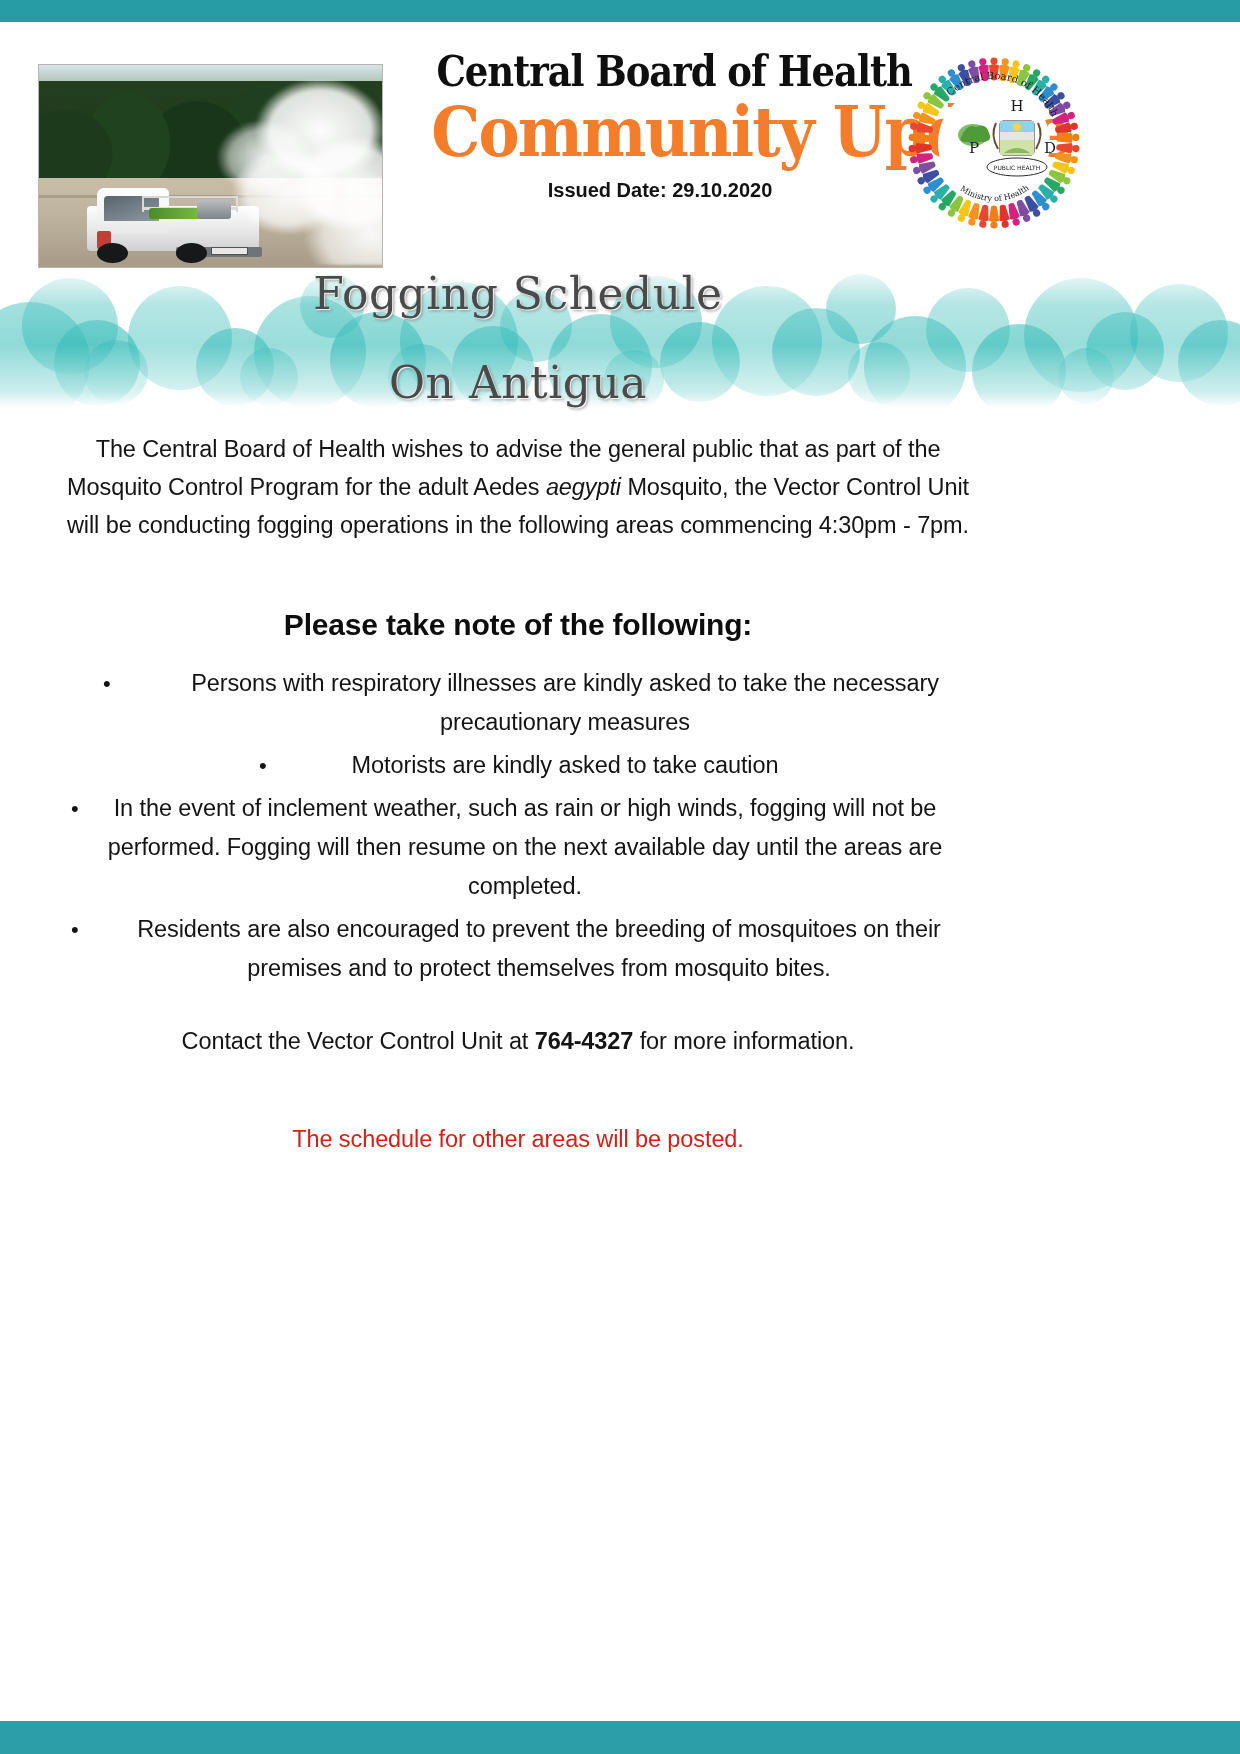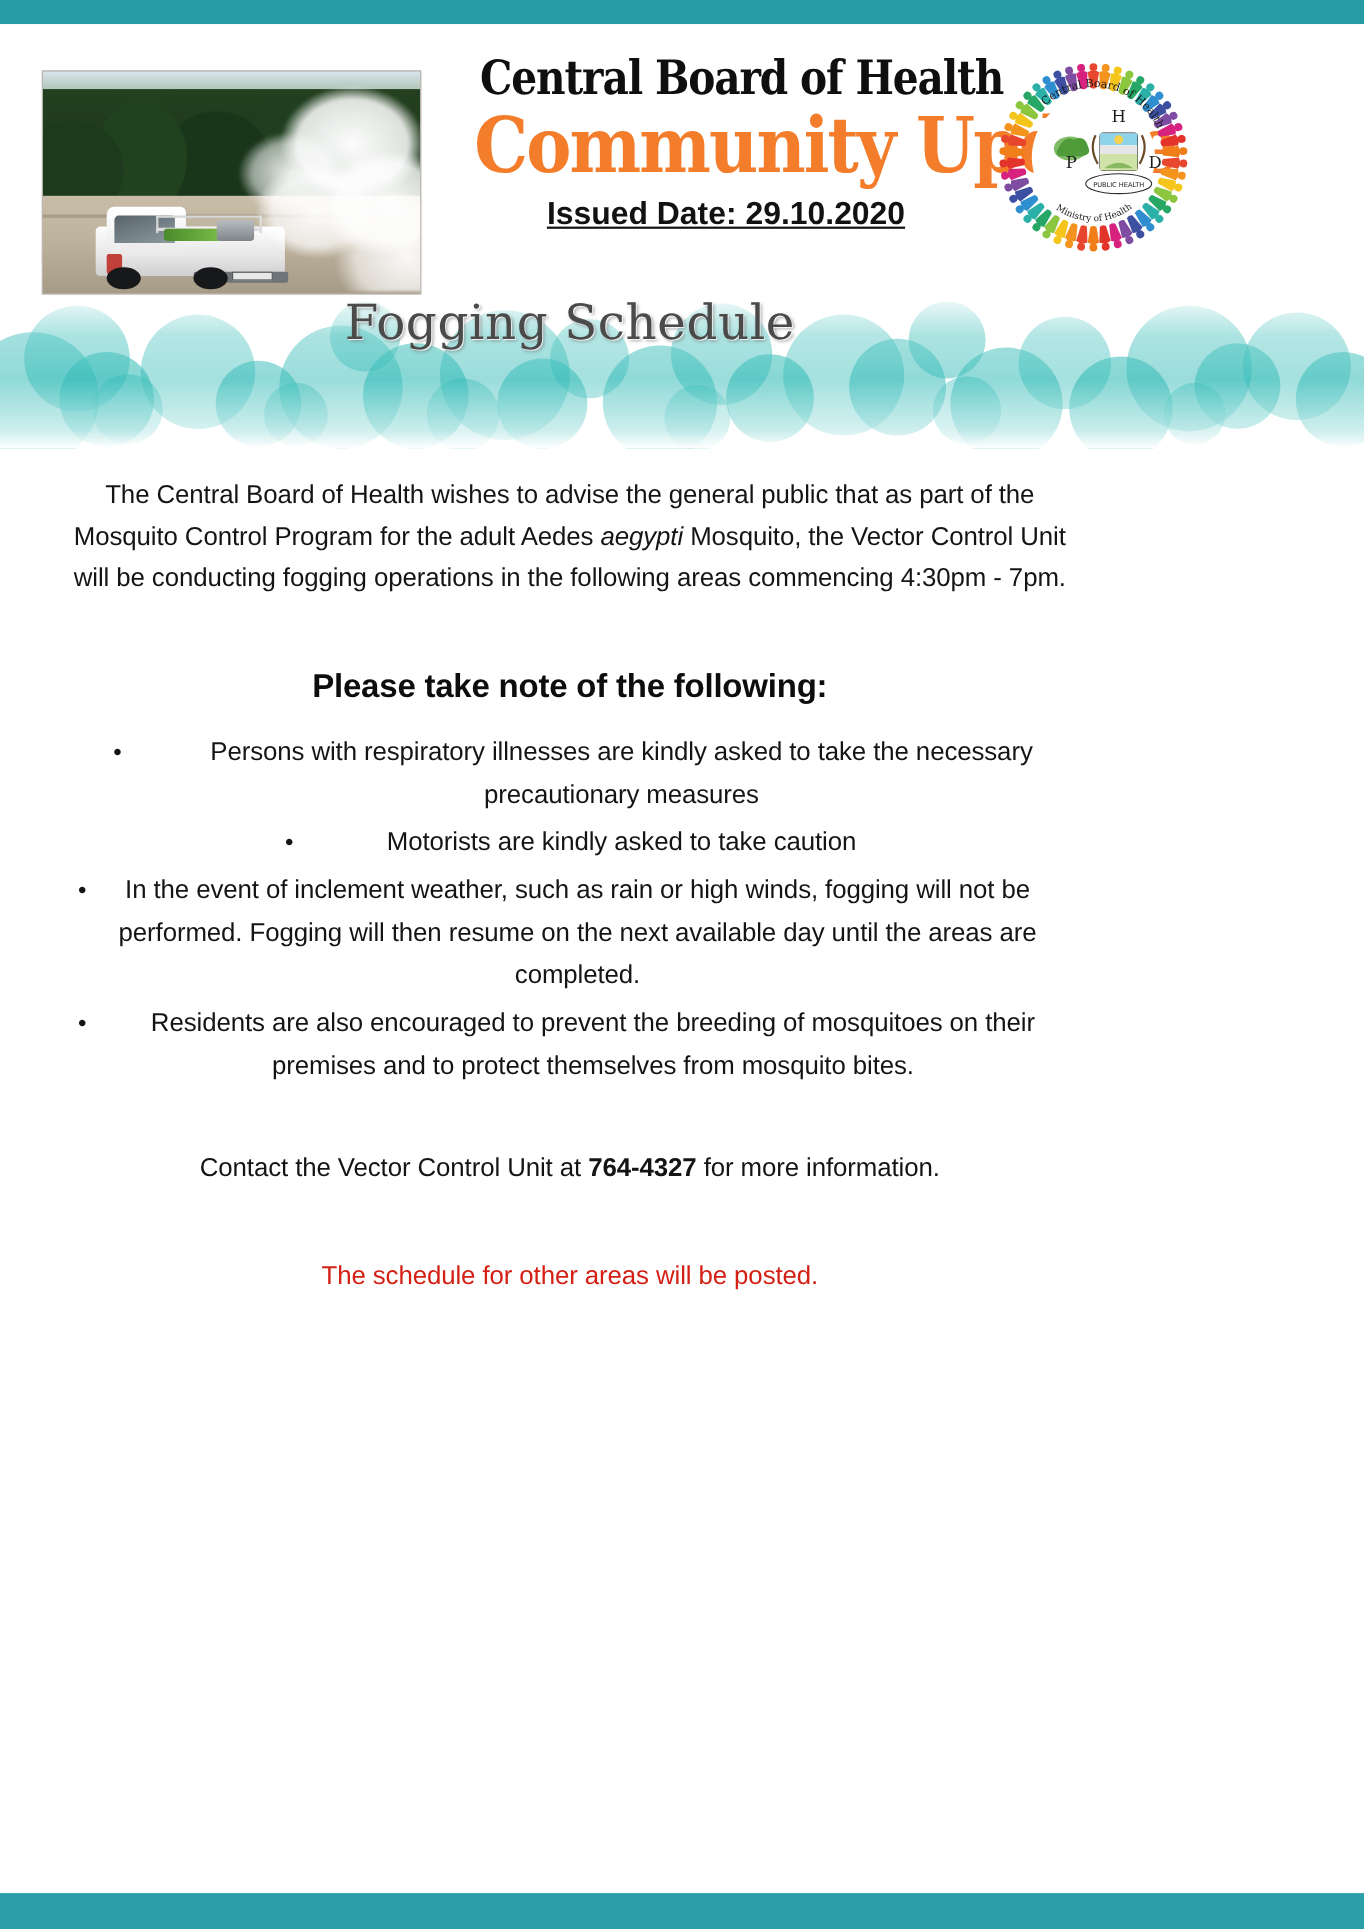--- a/index.html
+++ b/index.html
@@ -172,25 +172,24 @@
     color: #F47D2B;
     line-height: 1.05;
     margin-top: 2px;
     transform: scaleX(.88);
     transform-origin: center;
     white-space: nowrap;
   }
   .t-issued {
     font-family: "Liberation Sans", sans-serif;
     font-weight: bold;
-    font-size: 29px;
+    font-size: 20px;
     color: #121212;
     margin-top: 10px;
     white-space: nowrap;
-    text-decoration: underline;
   }
 
   
   .logo {
     position: absolute; left: 900px; top: 27px;
     width: 188px; height: 188px;
   }
   .logo svg { display: block; }
 
   
@@ -292,21 +291,21 @@
   ul.notes li.i1 .txt { display: block; padding: 0 10px 0 104px; }
   ul.notes li.i2 .txt { display: block; padding: 0 10px 0 104px; }
   ul.notes li.i3 .txt { display: block; padding: 0 8px 0 22px; }
   ul.notes li.i4 .txt { display: block; padding: 0 10px 0 52px; }
 
   .contact {
     text-align: center;
     font-size: 23.5px;
     line-height: 38px;
     color: #141414;
-    margin-top: 54px;
+    margin-top: 34px;
     letter-spacing: -.1px;
   }
   .contact b { font-weight: bold; }
 
   .posted {
     text-align: center;
     font-size: 23.5px;
     line-height: 38px;
     color: #D31F14;
     margin-top: 60px;
@@ -599,20 +598,21 @@
       <div class="b" style="left: 240px; top: 80px; width: 58px; height: 58px; opacity: 0.42; background: rgb(53, 188, 184);"></div>
       <div class="b" style="left: 388px; top: 76px; width: 66px; height: 66px; opacity: 0.4; background: rgb(53, 188, 184);"></div>
       <div class="b" style="left: 604px; top: 82px; width: 60px; height: 60px; opacity: 0.42; background: rgb(53, 188, 184);"></div>
       <div class="b" style="left: 848px; top: 74px; width: 62px; height: 62px; opacity: 0.4; background: rgb(53, 188, 184);"></div>
       <div class="b" style="left: 1058px; top: 80px; width: 56px; height: 56px; opacity: 0.42; background: rgb(53, 188, 184);"></div>
       <div class="fade"></div>
   </div>
 
   <div class="sched-titles">
     <div class="l1">Fogging Schedule</div>
+    <div class="l2">On Antigua</div>
   </div>
 
   <div class="body-wrap">
 
     <p class="para"><span>The Central Board of Health wishes to advise the general public that as part of the Mosquito Control Program for the adult Aedes </span><i>aegypti</i><span> Mosquito, the Vector Control Unit will be conducting fogging operations in the following areas commencing 4:30pm - 7pm.</span></p>
 
 
     <div class="note-head">Please take note of the following:</div>
 
     <ul class="notes">

